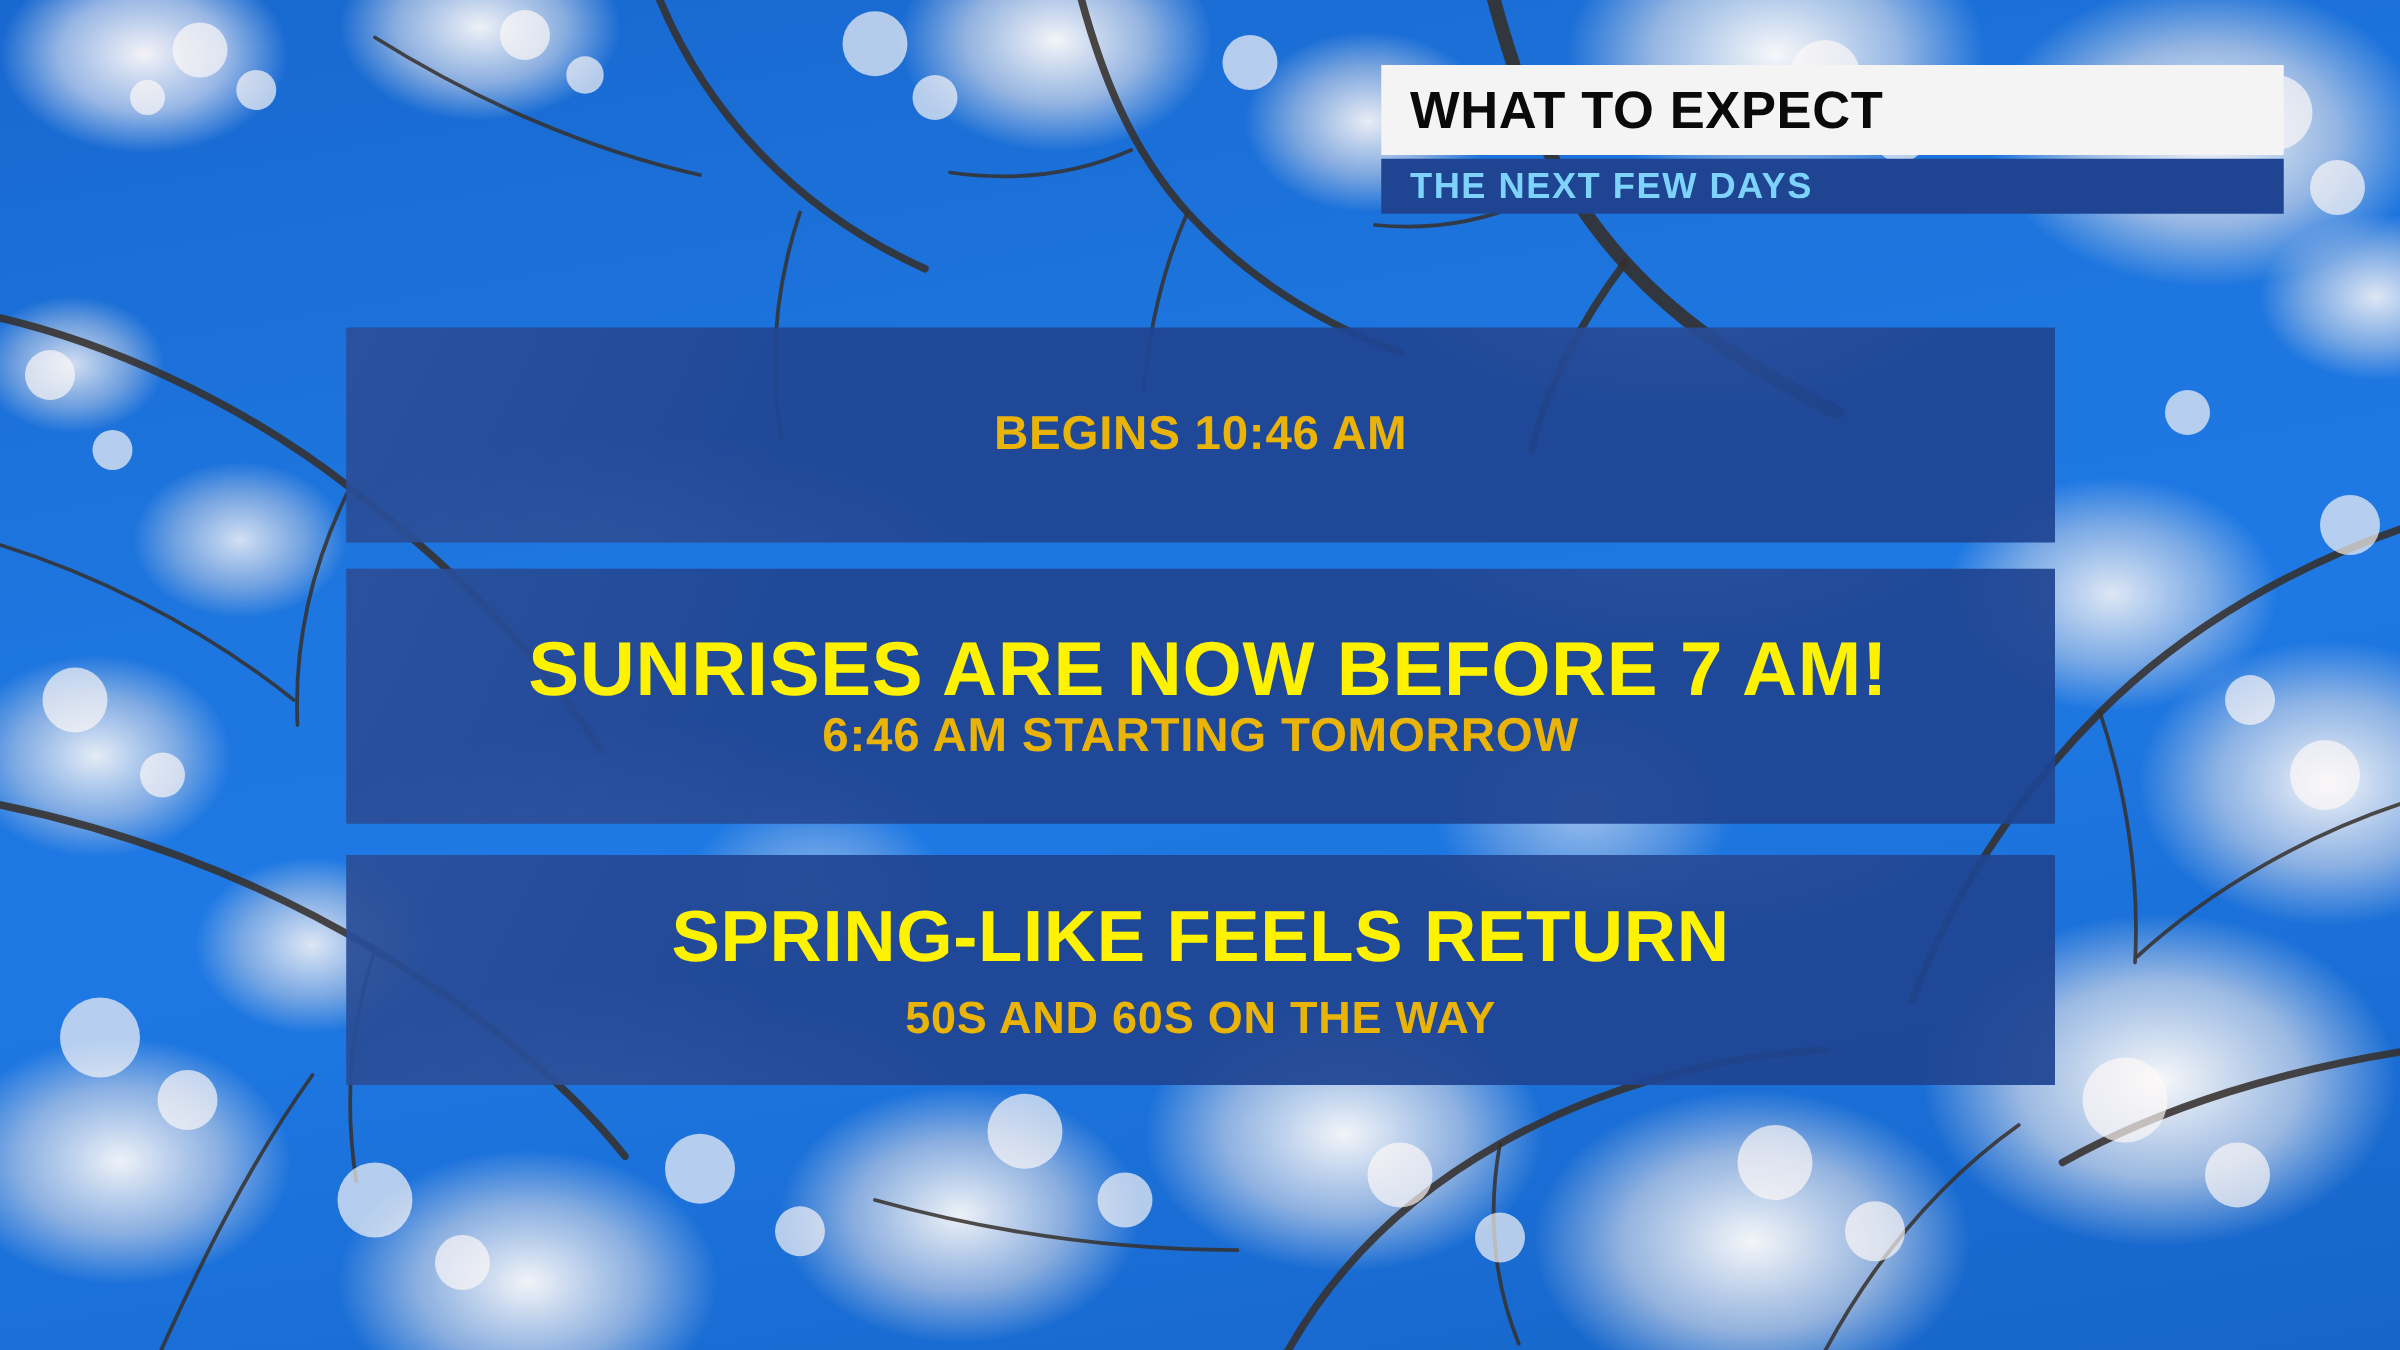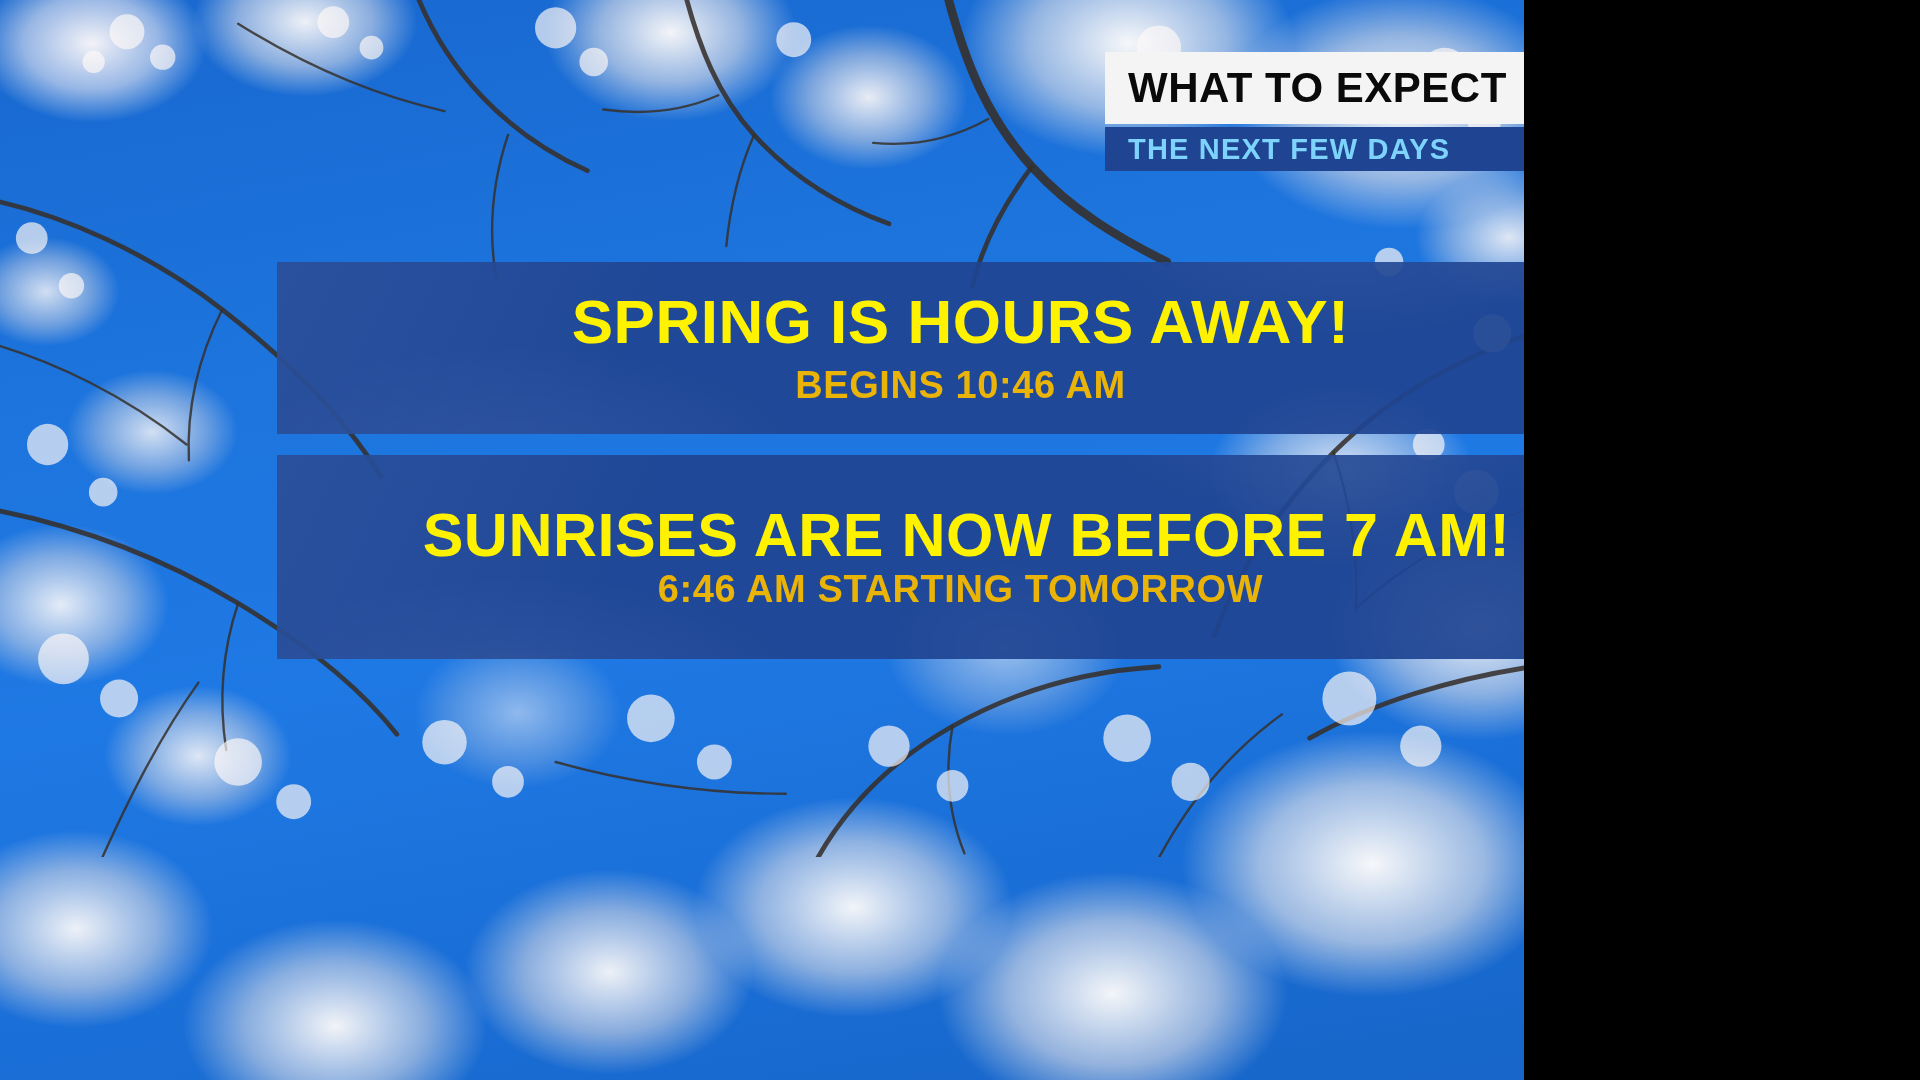--- a/index.html
+++ b/index.html
@@ -3,21 +3,21 @@
 <meta charset="utf-8">
 <title>What To Expect</title>
 <style>
   html, body {
     margin: 0;
     padding: 0;
     background: #000;
   }
   #stage {
     position: relative;
-    width: 1524px;
+    width: 1920px;
     height: 1080px;
     overflow: hidden;
     font-family: "Liberation Sans", sans-serif;
   }
 
   
   #photo {
     position: absolute;
     inset: 0;
     background:
@@ -242,24 +242,27 @@
       <span>WHAT TO EXPECT</span>
     </div>
     <div class="header-sub-bar">
       <span>THE NEXT FEW DAYS</span>
     </div>
   </div>
 
   <div id="panels">
 
     <div class="panel" id="panel-1">
-      <div class="panel-head">SPRING IS HOURS AWAY!</div>
       <div class="panel-sub">BEGINS 10:46 AM</div>
     </div>
 
     <div class="panel" id="panel-2">
       <div class="panel-head">SUNRISES ARE NOW BEFORE 7 AM!</div>
       <div class="panel-sub">6:46 AM STARTING TOMORROW</div>
     </div>
 
+    <div class="panel" id="panel-3">
+      <div class="panel-head">SPRING-LIKE FEELS RETURN</div>
+      <div class="panel-sub">50S AND 60S ON THE WAY</div>
+    </div>
 
   </div>
 </div>
 
 </body></html>

